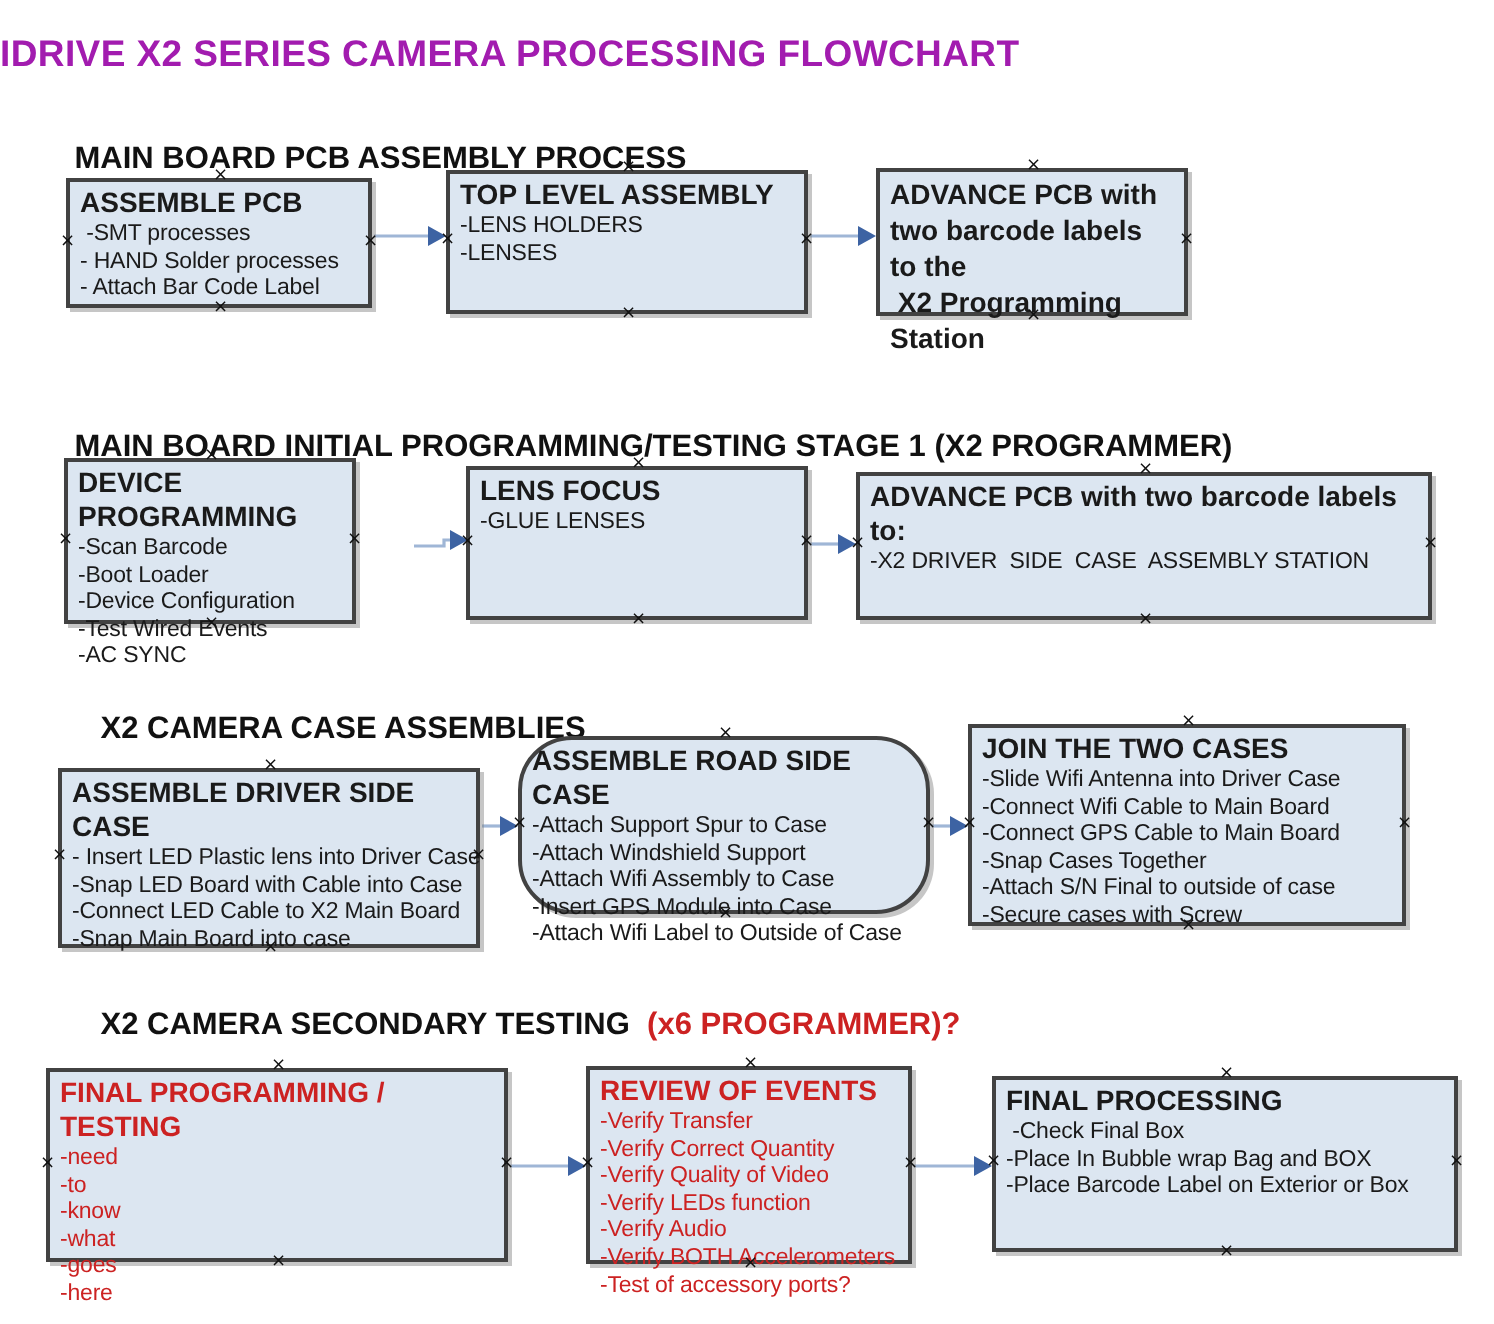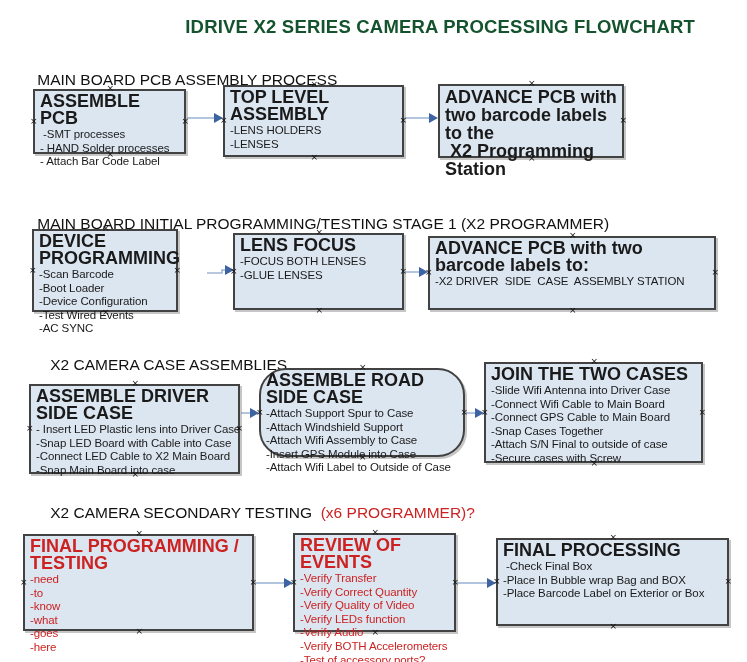--- a/index.html
+++ b/index.html
@@ -8,35 +8,35 @@
     --box-border:#424242;
     --arrow-line:#9fb6d6;
     --arrow-head:#3d63a3;
   }
   html,body{margin:0;padding:0;background:#fff;}
   #canvas{
     position:relative;width:747px;height:662px;background:#ffffff;
     font-family:"Liberation Sans","DejaVu Sans",sans-serif;color:#1a1a1a;overflow:hidden;
   }
   .page-title{
-    position:absolute;left:0;top:16px;width:695px;text-align:right;
-    font-size:18.5px;font-weight:bold;letter-spacing:.2px;color:#14532d;
+    position:absolute;left:0;top:16px;width:695px;text-align:left;
+    font-size:18.5px;font-weight:bold;letter-spacing:.2px;color:#a21caf;
   }
   .section-heading{
-    position:absolute;font-size:15.5px;font-weight:normal;color:#111;white-space:pre;
+    position:absolute;font-size:15.5px;font-weight:bold;color:#111;white-space:pre;
   }
   .section-heading .accent{color:var(--red);}
   .flow-box{
     position:absolute;background:var(--box-fill);
     border:2px solid var(--box-border);
     box-shadow:2px 2px 0 rgba(128,128,128,.45);
     box-sizing:border-box;padding:2px 4px 0 5px;z-index:2;
   }
   .box-title{
-    font-size:18px;font-weight:bold;line-height:17px;white-space:pre-wrap;
+    font-size:14px;font-weight:bold;line-height:17px;white-space:pre-wrap;
   }
   .box-items{margin-top:1px;}
   .box-item{
     font-size:11.5px;line-height:13.6px;white-space:pre;letter-spacing:-0.1px;
   }
   .red-box .box-title,.red-box .box-item{color:var(--red);}
   .handle{
     position:absolute;font-size:9px;line-height:9px;color:#111;z-index:3;
     font-family:"DejaVu Sans",sans-serif;
   }
@@ -120,21 +120,21 @@
     <span class="handle h-bottom"></span>
     <span class="handle h-left"></span>
     <span class="handle h-right"></span>
     <div class="box-title">TOP LEVEL ASSEMBLY</div>
     <div class="box-items">
         <div class="box-item">-LENS HOLDERS</div>
         <div class="box-item">-LENSES</div>
       </div>
   </div>
 
-  <div class="flow-box" style="left:438px;top:84px;width:186px;height:74px;">
+  <div class="flow-box" style="left:438px;top:84px;width:156px;height:74px;">
     <span class="handle h-top"></span>
     <span class="handle h-bottom"></span>
     <span class="handle h-right"></span>
     <div class="box-title" style="line-height:18px;">ADVANCE PCB with two barcode labels to the
  X2 Programming Station</div>
   </div>
 
   <div class="flow-box" style="left:32px;top:229px;width:146px;height:83px;">
     <span class="handle h-top"></span>
     <span class="handle h-bottom"></span>
@@ -150,21 +150,20 @@
       </div>
   </div>
 
   <div class="flow-box" style="left:233px;top:233px;width:171px;height:77px;">
     <span class="handle h-top"></span>
     <span class="handle h-bottom"></span>
     <span class="handle h-left"></span>
     <span class="handle h-right"></span>
     <div class="box-title">LENS FOCUS</div>
     <div class="box-items">
-        <div class="box-item">-FOCUS BOTH LENSES</div>
         <div class="box-item">-GLUE LENSES</div>
       </div>
   </div>
 
   <div class="flow-box" style="left:428px;top:236px;width:288px;height:74px;">
     <span class="handle h-top"></span>
     <span class="handle h-bottom"></span>
     <span class="handle h-left"></span>
     <span class="handle h-right"></span>
     <div class="box-title">ADVANCE PCB with two barcode labels to:</div>

